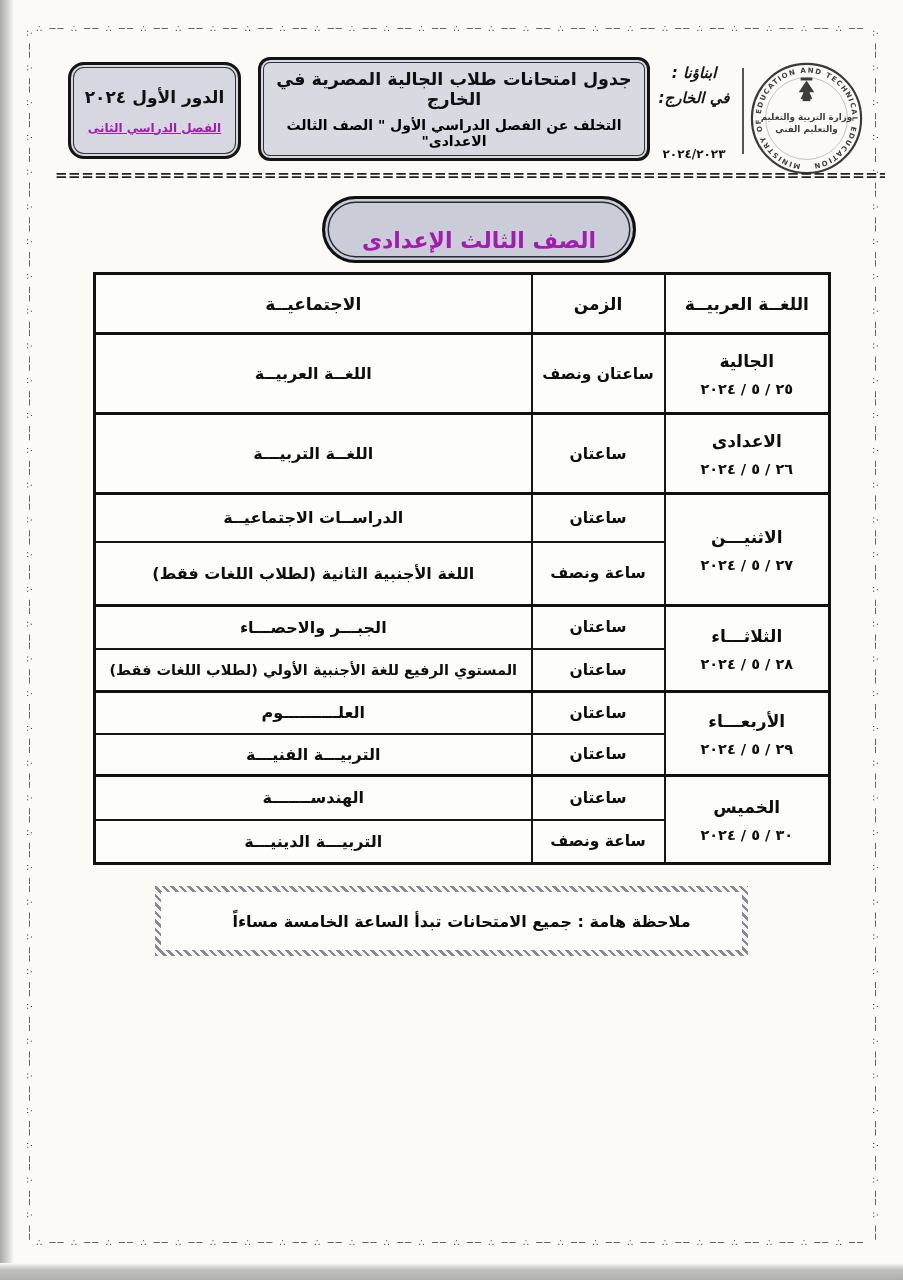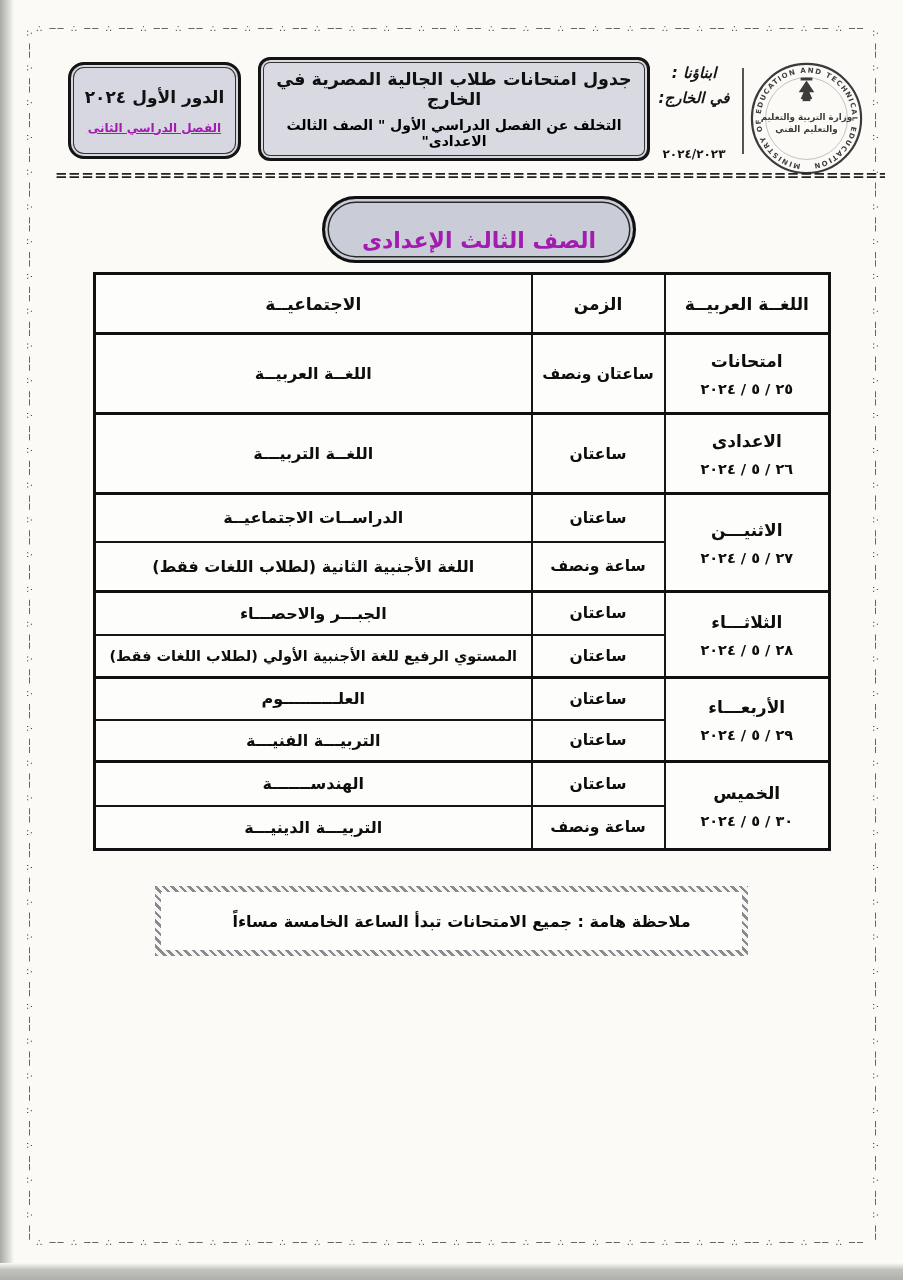--- a/index.html
+++ b/index.html
@@ -65,21 +65,21 @@
   table.exam { border:3px solid #111; }
   col.c-day { width:165px; } col.c-time { width:133px; } col.c-subj { width:437px; }
   tr.hdr th { height:60px; font-size:17px; border-bottom:3px solid #111; }
   tbody { border-top:3px solid #111; }
   td.day { font-size:17px; }
   td.day .dname { display:block; margin-bottom:10px; }
   td.day .ddate { display:block; font-size:14.5px; letter-spacing:1px; }
   td.time { font-size:15.5px; }
   td.subj { font-size:16px; }
   tr.sub td { border-top:1.5px solid #2c2c2c; }
-  tr.h82 td { height:80px; } tr.h50 td { height:48px; } tr.h52 td { height:50px; }
+  tr.h82 td { height:80px; } tr.h50 td { height:48px; } tr.h52 td { height:64px; }
   tr.h45 td { height:43px; } tr.h44 td { height:42px; } tr.h46 td { height:44px; }
 
   
   .note-box { position:absolute; left:155px; top:886px; width:593px; height:70px;
       border:6px solid; border-image:repeating-linear-gradient(45deg,#8a8a8e 0 2.5px,#f6f6f4 2.5px 6px) 6;
       background:#fdfdfb; display:flex; align-items:center; justify-content:center; direction:rtl; }
   .note-box span { font-weight:bold; font-size:16px; color:#0b0b0b;margin-left:20px; }
 </style>
 </head>
 <body>
@@ -144,21 +144,21 @@
       <tr class="hdr">
         <th>اللغــة العربيــة</th>
         <th>الزمن</th>
         <th>الاجتماعيــة</th>
       </tr>
     </thead>
 
     <tbody>
       <tr class="h82">
         <td class="day">
-          <span class="dname">امتحانات</span>
+          <span class="dname">الجالية</span>
           <span class="ddate ltr">٢٠٢٤ / ٥ / ٢٥</span>
         </td>
         <td class="time">ساعتان ونصف</td>
         <td class="subj">اللغــة العربيــة</td>
       </tr>
     </tbody>
 
     <tbody>
       <tr class="h82">
         <td class="day">

